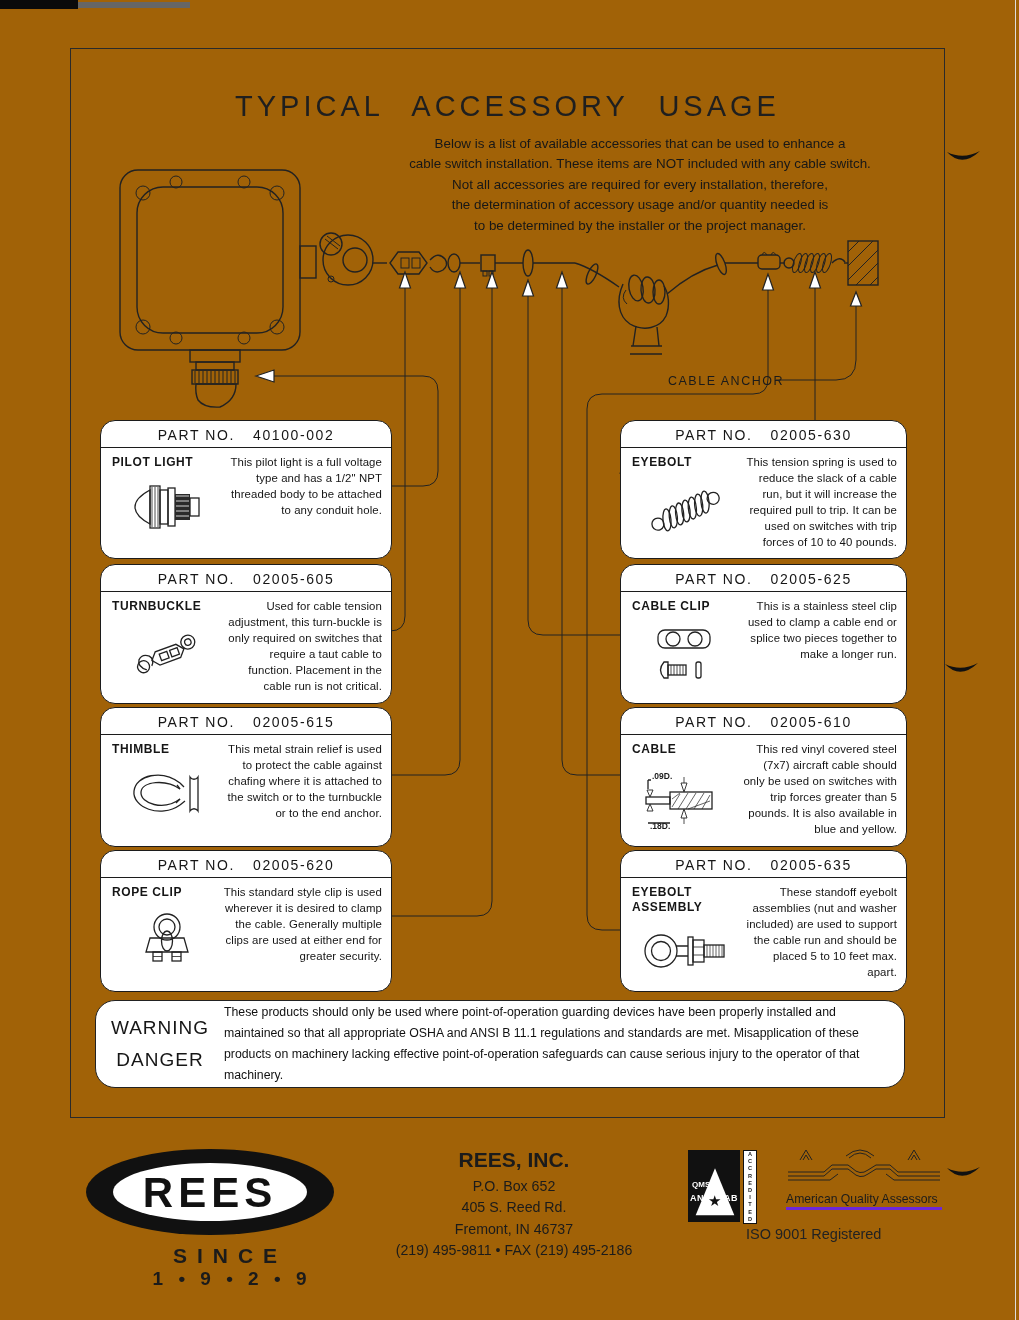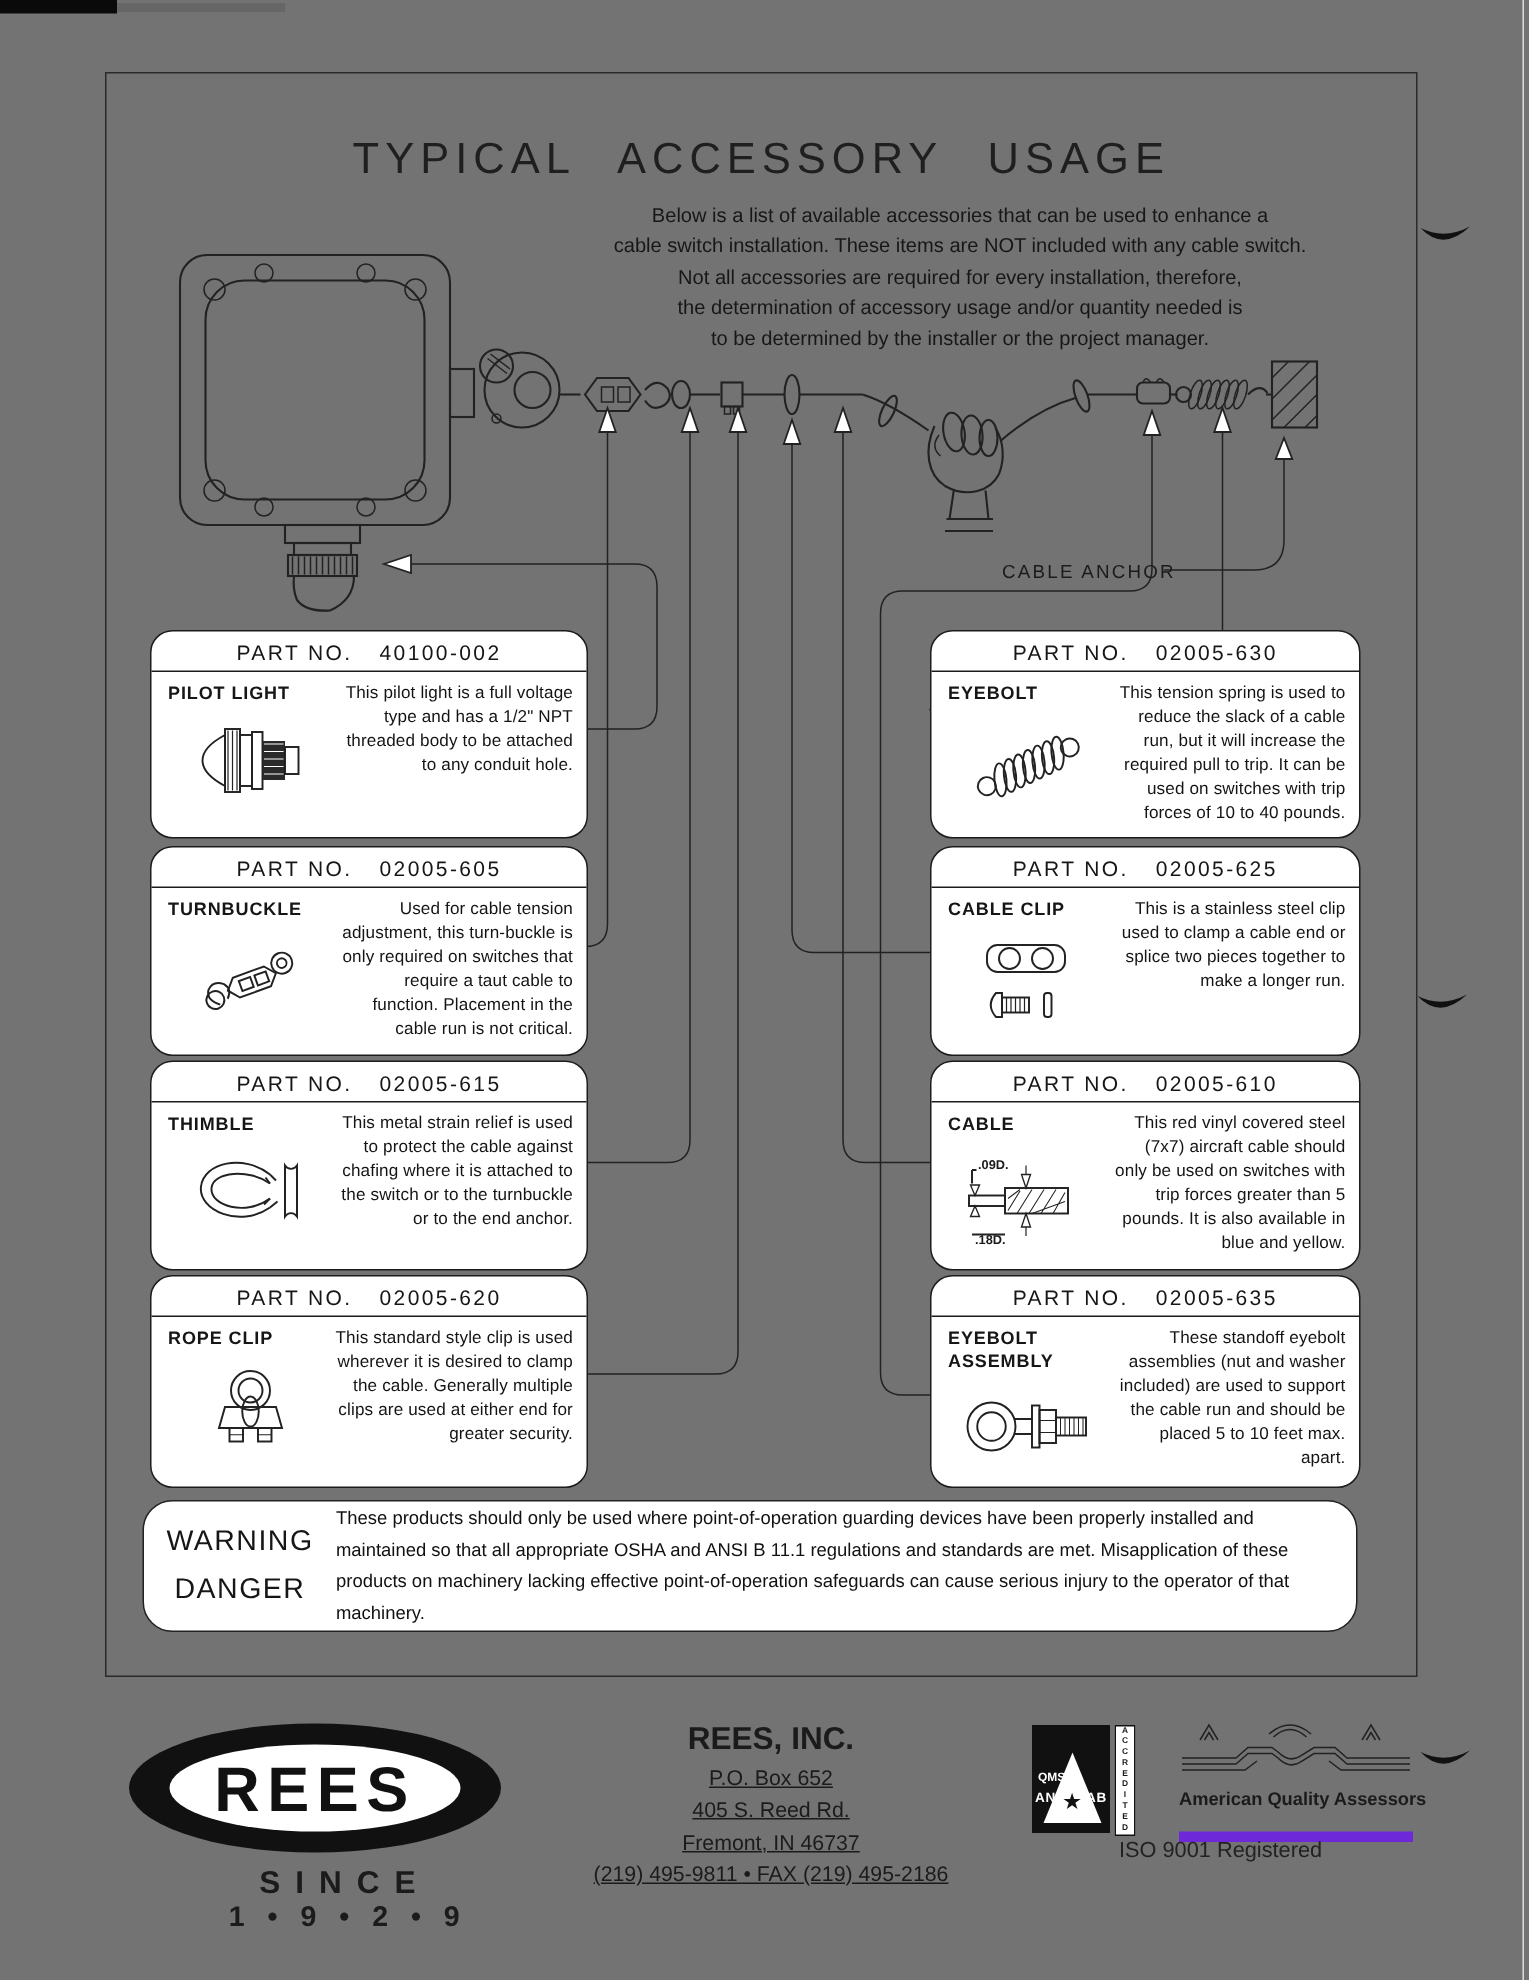--- a/index.html
+++ b/index.html
@@ -1,16 +1,16 @@
 <!DOCTYPE html>
 <html><head>
 <meta charset="utf-8">
 <style>
   html,body{margin:0;padding:0;background:#e8e8e8;}
-  .page{position:relative;width:1019px;height:1320px;background:#737373;margin:0 auto;
+  .page{position:relative;width:1019px;height:1320px;background:#a16207;margin:0 auto;
         font-family:"Liberation Sans",sans-serif;color:#1b1b1b;overflow:hidden;}
   .abs{position:absolute;}
   
   .frame{left:70px;top:48px;width:873px;height:1068px;border:1.6px solid #2a2a2a;}
   .title{left:70px;top:90px;width:875px;text-align:center;font-size:29px;font-weight:400;
          letter-spacing:4px;word-spacing:18px;color:#1f1f1f;}
   .intro{left:382px;top:134px;width:516px;text-align:center;font-size:13.4px;line-height:1.52;color:#171717;}
   .intro span{display:block;}
   svg{display:block;}
   .draw{stroke:#222;fill:none;stroke-width:1.4px;}
@@ -31,33 +31,33 @@
   
   .warn{left:95px;top:1000px;width:808px;height:86px;border:1.7px solid #222;border-radius:20px;
         display:flex;align-items:center;background:#fff;z-index:3;}
   .whead{width:128px;text-align:center;font-size:19px;letter-spacing:1px;line-height:1.7;color:#161616;}
   .wtext{width:652px;font-size:12.3px;line-height:1.72;color:#111;padding-right:14px;}
   
   .since{left:118px;top:1244px;width:224px;text-align:center;font-size:21px;font-weight:bold;letter-spacing:10px;}
   .year{left:112px;top:1268px;width:240px;text-align:center;font-size:19px;font-weight:bold;letter-spacing:5px;}
   .addr{left:368px;top:1148px;width:292px;text-align:center;}
   .addr .co{font-size:21px;font-weight:bold;margin-bottom:4px;}
-  .addr .ln{font-size:14.2px;line-height:1.5;text-decoration:underline;}
+  .addr .ln{font-size:14.2px;line-height:1.5;}
   .ansi{left:688px;top:1150px;width:68px;height:74px;}
   .ansi .sq{position:absolute;left:0;top:0;width:52px;height:72px;background:#111;}
   .ansi .t1{position:absolute;left:0;top:3px;width:52px;text-align:center;color:#fff;font-size:9px;font-weight:bold;letter-spacing:.5px;margin-top:40px;}
   .ansi .t2{position:absolute;left:4px;top:30px;color:#fff;font-size:8px;font-weight:bold;}
   .ansi .tri{position:absolute;left:6px;top:14px;width:42px;height:54px;background:#fff;
              clip-path:polygon(50% 8%,96% 95%,4% 95%);}
   .ansi .star{position:absolute;left:20px;top:42px;color:#111;font-size:15px;}
   .ansi .strip{position:absolute;left:55px;top:0;width:12px;height:72px;border:1px solid #111;
                display:flex;align-items:center;justify-content:center;background:#fff;
                writing-mode:vertical-lr;text-orientation:upright;font-size:5.6px;font-weight:bold;letter-spacing:1.2px;}
   .aqa{left:786px;top:1146px;width:156px;}
-  .aqa .txt{font-size:12.2px;font-weight:bold;border-bottom:7px solid #6d28d9;padding-bottom:15px;white-space:nowrap;}
+  .aqa .txt{font-size:12.2px;font-weight:normal;border-bottom:3px solid #6d28d9;padding-bottom:1px;white-space:nowrap;}
   .iso{left:746px;top:1226px;font-size:14.5px;color:#222;}
   .doc{left:872px;top:1318px;font-size:12.5px;color:#222;}
   .artifact-bar1{left:0;top:0;width:78px;height:9px;background:#0a0a0a;}
   .artifact-bar2{left:78px;top:2px;width:112px;height:6px;background:#666;}
   .edge{left:1015px;top:0;width:1px;height:1320px;background:#ddd;}
 </style>
 </head>
 <body>
 
 <div class="page">

